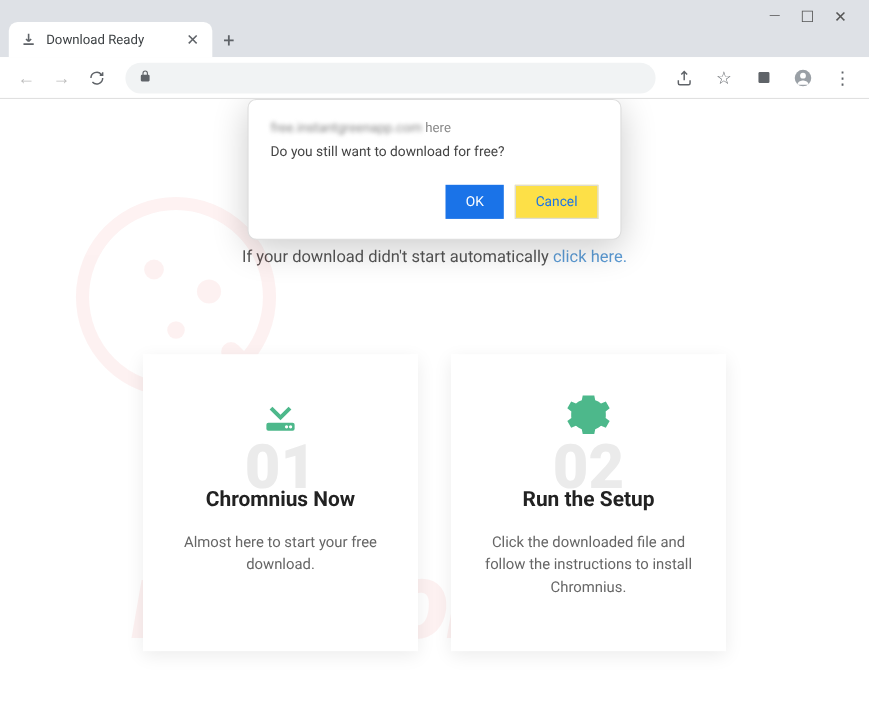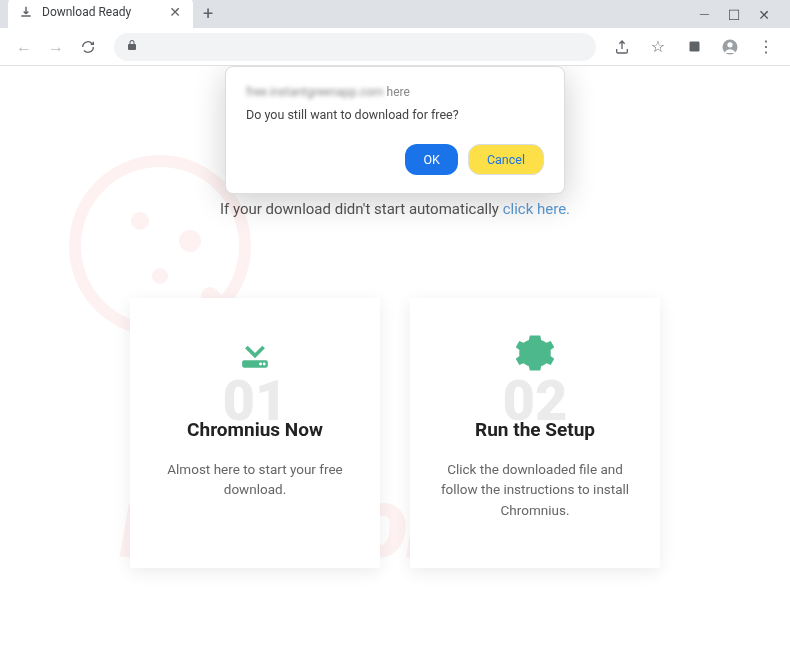--- a/index.html
+++ b/index.html
@@ -3,21 +3,21 @@
 <meta charset="utf-8">
 <style>
 * { margin: 0; padding: 0; box-sizing: border-box; font-family: -apple-system, BlinkMacSystemFont, "Segoe UI", Roboto, Arial, sans-serif; }
 body { width: 790px; height: 649px; background: #fff; position: relative; overflow: hidden; }
 
 
 .window-controls { position: absolute; top: 0; right: 0; height: 30px; display: flex; align-items: center; gap: 18px; padding-right: 20px; z-index: 10; }
 .window-controls span { color: #555; font-size: 14px; }
 
 
-.tab-bar { height: 28px; background: #dee1e6; display: flex; align-items: flex-end; padding-left: 8px; padding-top: 6px; }
+.tab-bar { height: 52px; background: #dee1e6; display: flex; align-items: flex-end; padding-left: 8px; padding-top: 6px; }
 .tab { background: #fff; border-radius: 8px 8px 0 0; height: 32px; display: flex; align-items: center; padding: 0 10px; gap: 8px; min-width: 185px; position: relative; }
 .tab-icon { width: 16px; height: 16px; display: flex; align-items: center; justify-content: center; color: #5f6368; }
 .tab-title { font-size: 12px; color: #3c4043; flex: 1; }
 .tab-close { color: #5f6368; font-size: 14px; cursor: pointer; padding: 2px; }
 .new-tab { color: #5f6368; font-size: 18px; padding: 4px 10px; }
 
 
 .toolbar { height: 38px; background: #fff; border-bottom: 1px solid #e0e0e0; display: flex; align-items: center; padding: 0 10px; gap: 4px; }
 .nav-btn { width: 28px; height: 28px; display: flex; align-items: center; justify-content: center; color: #5f6368; border-radius: 50%; font-size: 16px; }
 .nav-btn.disabled { color: #bdbdbd; }
@@ -49,21 +49,21 @@
 .card h3 { font-size: 19px; font-weight: 700; color: #222; margin-bottom: 18px; position: relative; z-index: 1; }
 .card p { font-size: 13.5px; color: #666; line-height: 1.5; position: relative; z-index: 1; }
 
 
 .dialog-overlay { position: absolute; top: 0; left: 0; right: 0; bottom: 0; display: flex; justify-content: center; z-index: 100; }
 .dialog { margin-top: 0px; width: 340px; background: #fff; border: 1px solid #ddd; border-radius: 8px; box-shadow: 0 8px 32px rgba(0,0,0,0.2); padding: 18px 20px; position: absolute; top: 0; }
 .dialog-origin { font-size: 12px; color: #888; }
 .dialog-origin .blur { filter: blur(2px); }
 .dialog-msg { font-size: 12.5px; color: #444; margin-top: 8px; }
 .dialog-actions { display: flex; justify-content: flex-end; gap: 10px; margin-top: 22px; }
-.btn { font-size: 12.5px; padding: 7px 18px; border-radius: 12px; cursor: pointer; border: none; }
+.btn { font-size: 12.5px; padding: 7px 18px; border-radius: 0; cursor: pointer; border: none; }
 .btn-primary { background: #1a73e8; color: #fff; }
 .btn-secondary { background: #fde047; color: #1a73e8; border: 1px solid #dadce0; }
 </style>
 </head>
 <body>
 
 <div class="window-controls">
   <span style="font-weight:300;">—</span>
   <span>☐</span>
   <span>✕</span>

